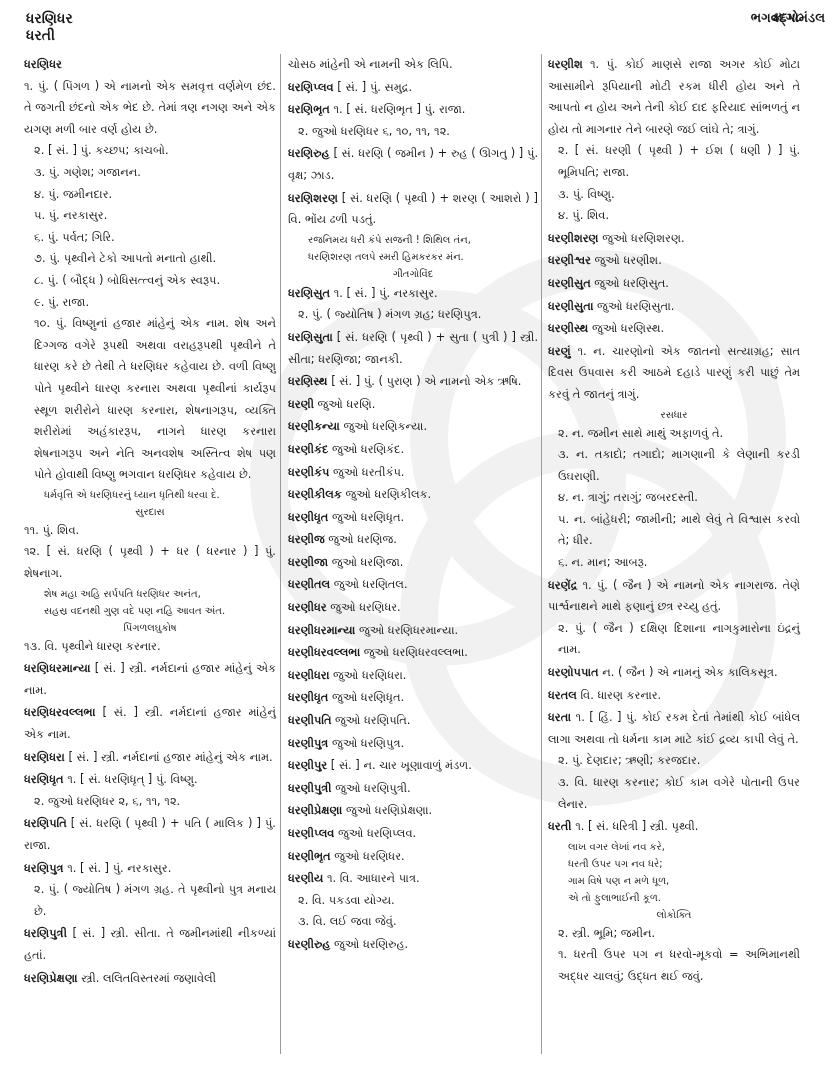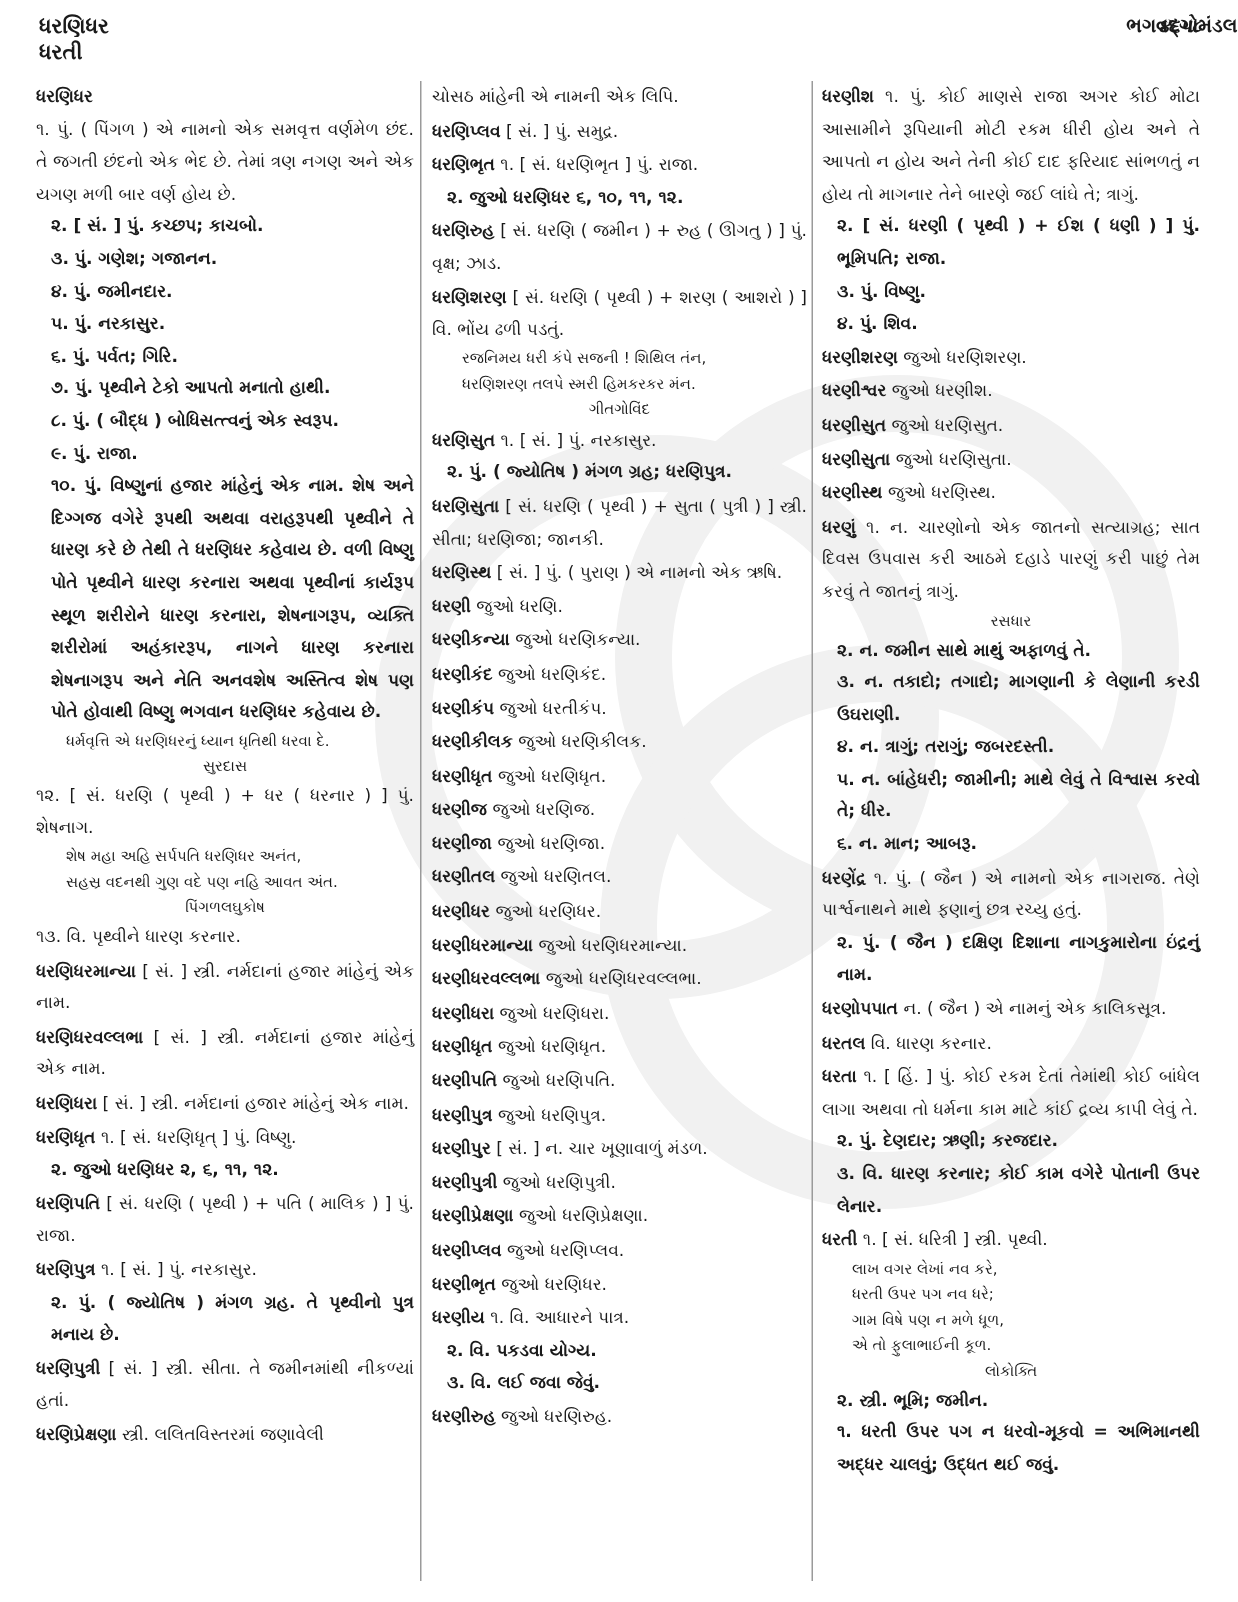--- a/index.html
+++ b/index.html
@@ -12,21 +12,21 @@
   .hdr-left { position: absolute; left: 26px; top: 10px; font-size: 14px; font-weight: bold; line-height: 17px; }
   .hdr-center { position: absolute; left: 0; width: 825px; top: 10px; text-align: right; font-size: 13px; font-weight: bold; }
   .hdr-right { position: absolute; right: 24px; top: 10px; font-size: 12px; font-weight: bold; font-style: italic; }
   .col { position: absolute; top: 54px; font-size: 11.4px; line-height: 21.6px; }
   .col1 { left: 24px; width: 252px; }
   .col2 { left: 288px; width: 250px; }
   .col3 { left: 548px; width: 252px; }
   .divider { position: absolute; top: 54px; width: 1px; background: #9a9a9a; }
   .entry { margin: 0 0 1px 0; text-align: justify; }
   .hw { font-weight: bold; }
-  .sense { padding-left: 10px; text-align: justify; font-weight: bold; }
+  .sense { padding-left: 10px; text-align: justify; }
   .quote { padding-left: 20px; font-size: 10px; line-height: 17px; }
   .source { text-align: center; font-size: 10px; line-height: 17px; }
 </style>
 </head>
 <body>
 
 <div class="watermark">
   <div class="ring" style="left:0;top:40px;width:300px;height:300px;"></div>
   <div class="ring" style="left:160px;top:0;width:300px;height:300px;"></div>
   <div class="ring" style="left:150px;top:180px;width:300px;height:300px;"></div>
@@ -51,20 +51,21 @@
       <div class="sense">૩. પું. ગણેશ; ગજાનન.</div>
       <div class="sense">૪. પું. જમીનદાર.</div>
       <div class="sense">૫. પું. નરકાસુર.</div>
       <div class="sense">૬. પું. પર્વત; ગિરિ.</div>
       <div class="sense">૭. પું. પૃથ્વીને ટેકો આપતો મનાતો હાથી.</div>
       <div class="sense">૮. પું. ( બૌદ્ધ ) બોધિસત્ત્વનું એક સ્વરૂપ.</div>
       <div class="sense">૯. પું. રાજા.</div>
       <div class="sense">૧૦. પું. વિષ્ણુનાં હજાર માંહેનું એક નામ. શેષ અને દિગ્ગજ વગેરે રૂપથી અથવા વરાહરૂપથી પૃથ્વીને તે ધારણ કરે છે તેથી તે ધરણિધર કહેવાય છે. વળી વિષ્ણુ પોતે પૃથ્વીને ધારણ કરનારા અથવા પૃથ્વીનાં કાર્યરૂપ સ્થૂળ શરીરોને ધારણ કરનારા, શેષનાગરૂપ, વ્યક્તિ શરીરોમાં અહંકારરૂપ, નાગને ધારણ કરનારા શેષનાગરૂપ અને નેતિ અનવશેષ અસ્તિત્વ શેષ પણ પોતે હોવાથી વિષ્ણુ ભગવાન ધરણિધર કહેવાય છે.</div>
       <div class="quote">ધર્મવૃત્તિ એ ધરણિધરનું ધ્યાન ધૃતિથી ધરવા દે.</div>
       <div class="source">સુરદાસ</div>
+      <div>૧૧. પું. શિવ.</div>
       <div>૧૨. [ સં. ધરણિ ( પૃથ્વી ) + ધર ( ધરનાર ) ] પું. શેષનાગ.</div>
       <div class="quote">શેષ મહા અહિ સર્પપતિ ધરણિધર અનંત,</div>
       <div class="quote">સહસ્ર વદનથી ગુણ વદે પણ નહિ આવત અંત.</div>
       <div class="source">પિંગળલઘુકોષ</div>
       <div>૧૩. વિ. પૃથ્વીને ધારણ કરનાર.</div>
     </div>
     <div class="entry">
       <div><span class="hw">ધરણિધરમાન્યા</span> <span>[ સં. ] સ્ત્રી. નર્મદાનાં હજાર માંહેનું એક નામ.</span></div>
     </div>
     <div class="entry">

